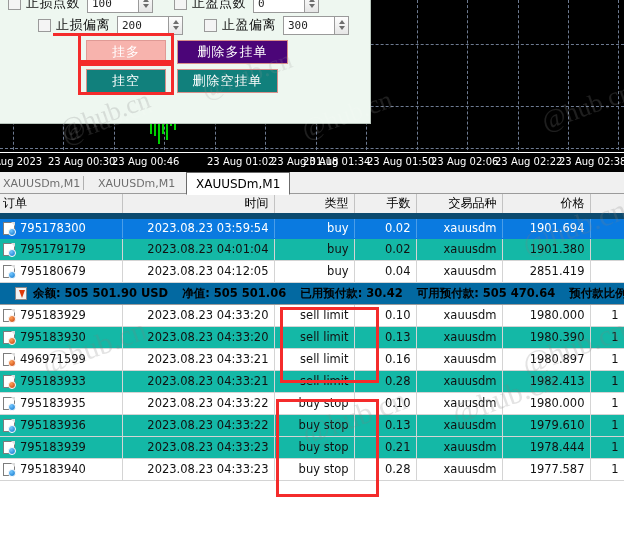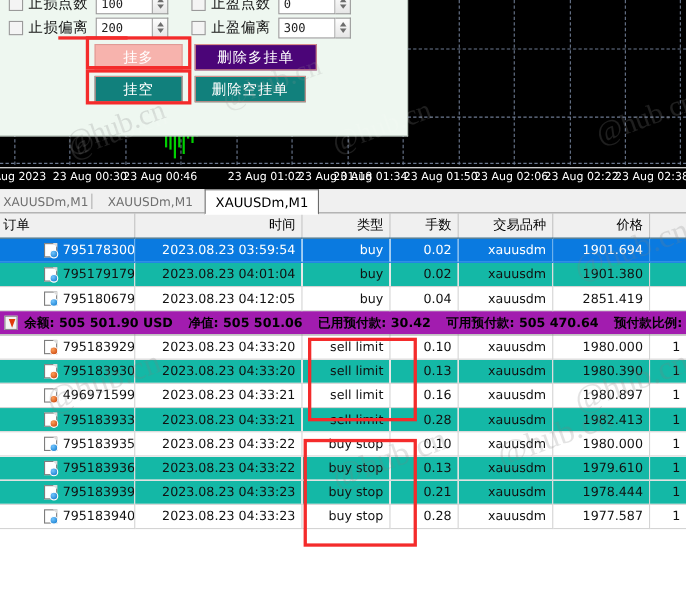--- a/index.html
+++ b/index.html
@@ -19,21 +19,21 @@
     background: #eef7f0;
     border-right: 1px solid #b9c6bd;
     border-bottom: 1px solid #b9c6bd;
     z-index: 6;
   }
   .panel-row {
     position: absolute; left: 0; width: 371px; height: 22px;
     display: flex; align-items: center;
   }
   .panel-row.r0 { top: -8px; }
-  .panel-row.r1 { top: 14px; }
+  .panel-row.r1 { top: 14px; padding-left: 30px; }
 
   .ctl-group { display: flex; align-items: center; }
   .ctl-group.g1 { margin-left: 8px; }
   .ctl-group.g2 { margin-left: 21px; }
 
   .cbox {
     width: 13px; height: 13px;
     border: 1px solid #9a9a9a;
     background: #f4f4f4;
     display: inline-block;
@@ -189,21 +189,21 @@
     border-collapse: collapse;
     width: 624px;
     table-layout: fixed;
     font-family: "DejaVu Sans", sans-serif;
     font-size: 11.5px;
   }
   table.grid th {
     height: 22px;
     background: #f0f0f0;
     border-right: 1px solid #c3c3c3;
-    border-bottom: 1px solid #0c4a6e;
+    border-bottom: 6px solid #0c4a6e;
     font-weight: normal;
     color: #000;
     text-align: right;
     padding: 0 5px 0 3px;
     font-family: Liberation Serif, serif;
     font-size: 12px;
   }
   table.grid th.lft { text-align: left; }
   table.grid td {
     height: 22px;
@@ -213,21 +213,21 @@
     text-align: right;
     color: #111;
     white-space: nowrap;
     overflow: hidden;
   }
   table.grid td.lft { text-align: left; }
   tr.alt td { background: #14b8a6; }
   tr.sel td { background: #0a7ae0; color: #ffffff; border-right-color:#4b9de8; border-bottom-color:#0a7ae0;}
   tr.sel td.lft { color:#ffffff; }
 
-  .ordercell { display: flex; align-items: center; gap: 5px; margin-left: 37px; }
+  .ordercell { display: flex; align-items: center; gap: 5px; }
   .ticketicon {
     position: relative; width: 12px; height: 13px;
     background: #ffffff;
     border: 1px solid #7d7d7d;
     flex: 0 0 auto;
   }
   .ticketicon::before {
     content:""; position:absolute; right:-1px; top:-1px;
     border-left: 4px solid transparent;
     border-top: 4px solid #dcdcdc;
@@ -235,29 +235,29 @@
   .ticketicon .dot {
     position: absolute; left: 4px; bottom: -2px;
     width: 8px; height: 8px; border-radius: 50%;
     border: 1px solid #ffffff;
   }
   .dot.blue { background: radial-gradient(circle at 35% 30%, #74c7ff, #0a72c8); }
   .dot.red  { background: radial-gradient(circle at 35% 30%, #ffa159, #c23a06); }
 
   
   tr.summary td {
-    background: #a21caf;
+    background: #0369a1;
     font-weight: bold;
     font-size: 11.5px;
     color: #000;
     border-right: none;
     border-bottom: 1px solid #9b9b9b;
     border-top: 1px solid #9b9b9b;
     text-align: left;
-    padding-left: 4px;
+    padding-left: 15px;
   }
   .sumflex { display:flex; align-items:center; gap: 0; white-space: nowrap; }
   .arrowicon {
     position: relative; width: 12px; height: 13px;
     background: #f3f3f3; border: 1px solid #8a8a8a;
     margin-right: 6px; flex: 0 0 auto;
   }
   .arrowicon::after {
     content:""; position:absolute; left:3px; top:2px;
     border-left: 3px solid transparent;

